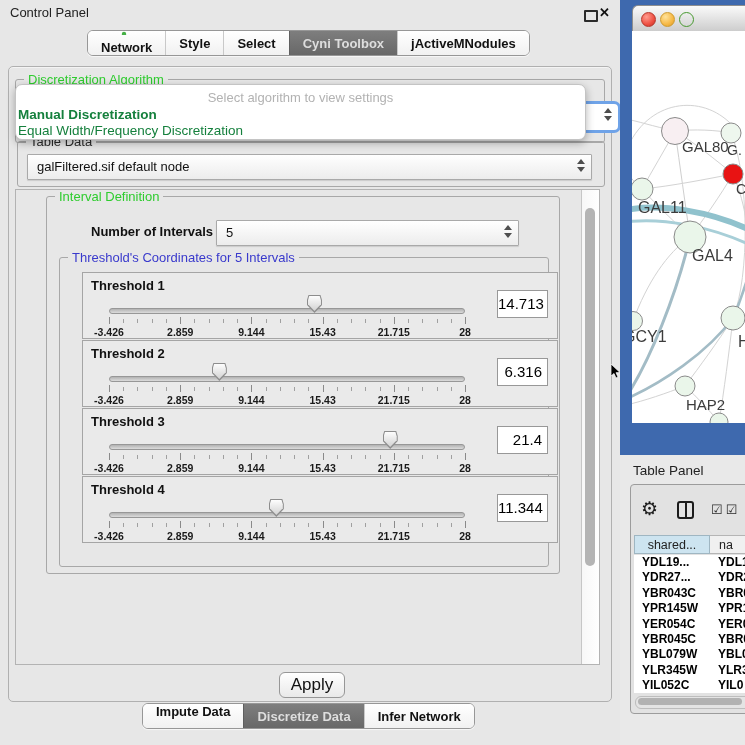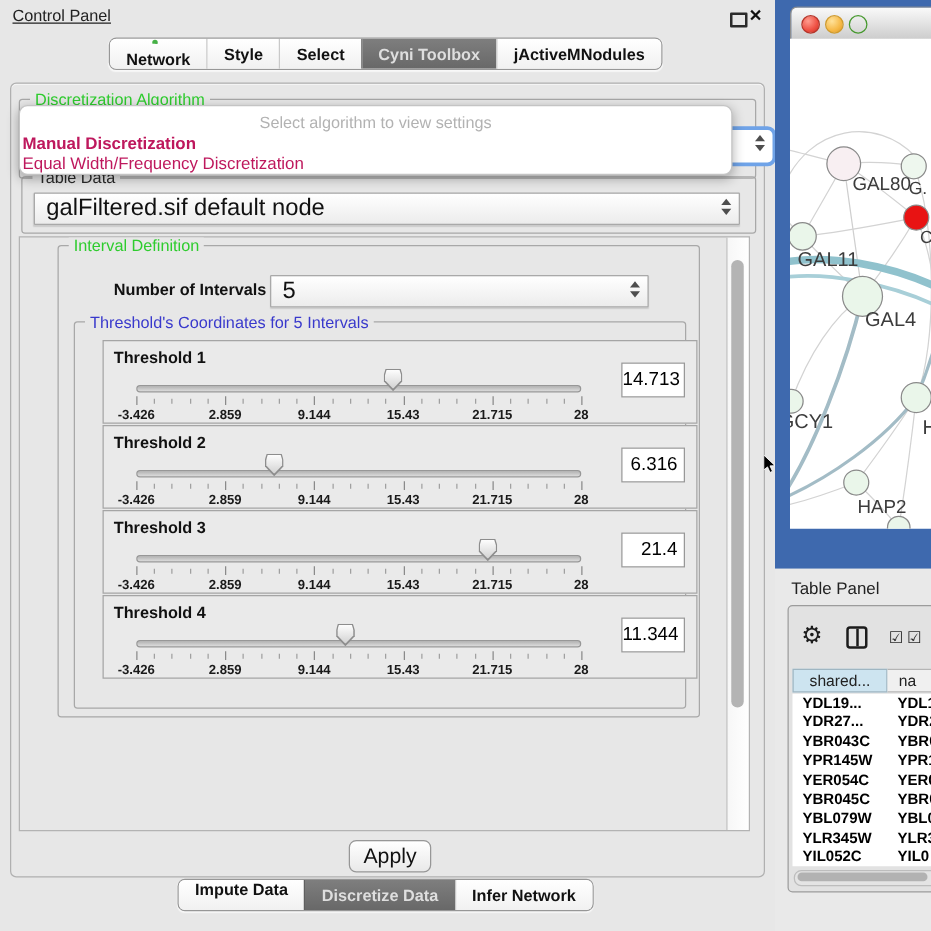--- a/index.html
+++ b/index.html
@@ -3,21 +3,21 @@
 <meta charset="utf-8">
 <style>
   html,body{margin:0;padding:0;}
   body{width:745px;height:745px;position:relative;overflow:hidden;background:#e7e7e7;
        font-family:"Liberation Sans",sans-serif;color:#1a1a1a;}
   .abs{position:absolute;}
 
   
   #control-panel{left:0;top:0;width:618px;height:745px;background:#e7e7e7;}
   #cp-titlebar{left:0;top:0;width:618px;height:26px;}
-  #cp-title{left:10px;top:5px;font-size:13px;color:#222;text-decoration:underline;}
+  #cp-title{left:10px;top:5px;font-size:13px;color:#222;}
   #float-icon{left:584px;top:10px;width:10px;height:8px;border:2px solid #2b2b2b;border-radius:1px;}
   #close-icon{left:599px;top:5px;font-size:13px;font-weight:bold;color:#111;}
 
   
   .seg-bar{display:flex;height:24px;border:1px solid #979797;border-radius:6px;overflow:hidden;
            background:#fff;box-shadow:0 1px 1px rgba(255,255,255,.7);}
   .seg{display:flex;align-items:center;gap:5px;padding:0 13px;font-size:13px;font-weight:bold;
        color:#111;background:linear-gradient(#ffffff,#f1f1f1);border-left:1px solid #c9c9c9;white-space:nowrap;}
   .seg:first-child{border-left:none;flex-direction:column;}
   .seg.sel{background:linear-gradient(#7e7e7e,#686868);color:#dedede;border-left-color:#5f5f5f;}
@@ -30,32 +30,32 @@
 
   .group{position:absolute;border:1px solid #a8a8a8;border-radius:3px;}
   .group-title{position:absolute;top:-8px;left:8px;background:#e7e7e7;padding:0 4px;font-size:13px;white-space:nowrap;}
   .gt-green{color:#2ecc2e;}
   .gt-blue{color:#3939cc;}
   .gt-dark{color:#2b2b2b;}
 
   
   .combo{position:absolute;height:24px;border:1px solid #a9a9a9;border-radius:1px;
          background:linear-gradient(#ffffff,#ececec);box-shadow:0 1px 1px rgba(0,0,0,.12);
-         font-size:19px;line-height:24px;padding-left:9px;color:#111;}
+         font-size:13px;line-height:24px;padding-left:9px;color:#111;}
   .stepper{position:absolute;right:6px;top:4px;display:flex;flex-direction:column;gap:3px;align-items:center;}
   .arr-up{width:0;height:0;border-left:4px solid transparent;border-right:4px solid transparent;border-bottom:5px solid #4e4e4e;}
   .arr-dn{width:0;height:0;border-left:4px solid transparent;border-right:4px solid transparent;border-top:5px solid #4e4e4e;}
 
   
   #algo-group{left:6px;top:12px;width:588px;height:62px;}
   #algo-combo-focus{left:556px;top:34px;width:50px;height:26px;border:3px solid #6fa3e8;border-radius:7px;background:#fff;}
   #algo-popup{left:6px;top:17px;width:569px;height:54px;background:#fff;border:1px solid #c4c4c4;border-radius:7px;
               box-shadow:0 3px 9px rgba(0,0,0,.30);z-index:5;}
   #popup-prompt{position:absolute;left:0;right:0;top:5px;text-align:center;color:#b2b2b2;font-size:13px;}
-  .popup-item{position:absolute;left:2px;font-size:13.5px;color:#be185d;white-space:nowrap;}
+  .popup-item{position:absolute;left:2px;font-size:13.5px;color:#15803d;white-space:nowrap;}
 
   
   #scrollpane{left:6px;top:122px;width:583px;height:474px;border:1px solid #b3b3b3;background:#e7e7e7;overflow:hidden;}
   #vscroll{position:absolute;right:0;top:0;width:17px;height:100%;background:linear-gradient(to right,#f7f7f7,#ffffff);
            border-left:1px solid #c6c6c6;}
   #vscroll-thumb{position:absolute;left:3px;top:18px;width:10px;height:358px;background:#b4b4b4;border-radius:6px;}
 
   #interval-group{left:30px;top:6px;width:512px;height:376px;}
   #num-label{position:absolute;left:44px;top:27px;font-size:13px;font-weight:bold;color:#111;}
   #num-combo{left:169px;top:23px;width:292px;}

